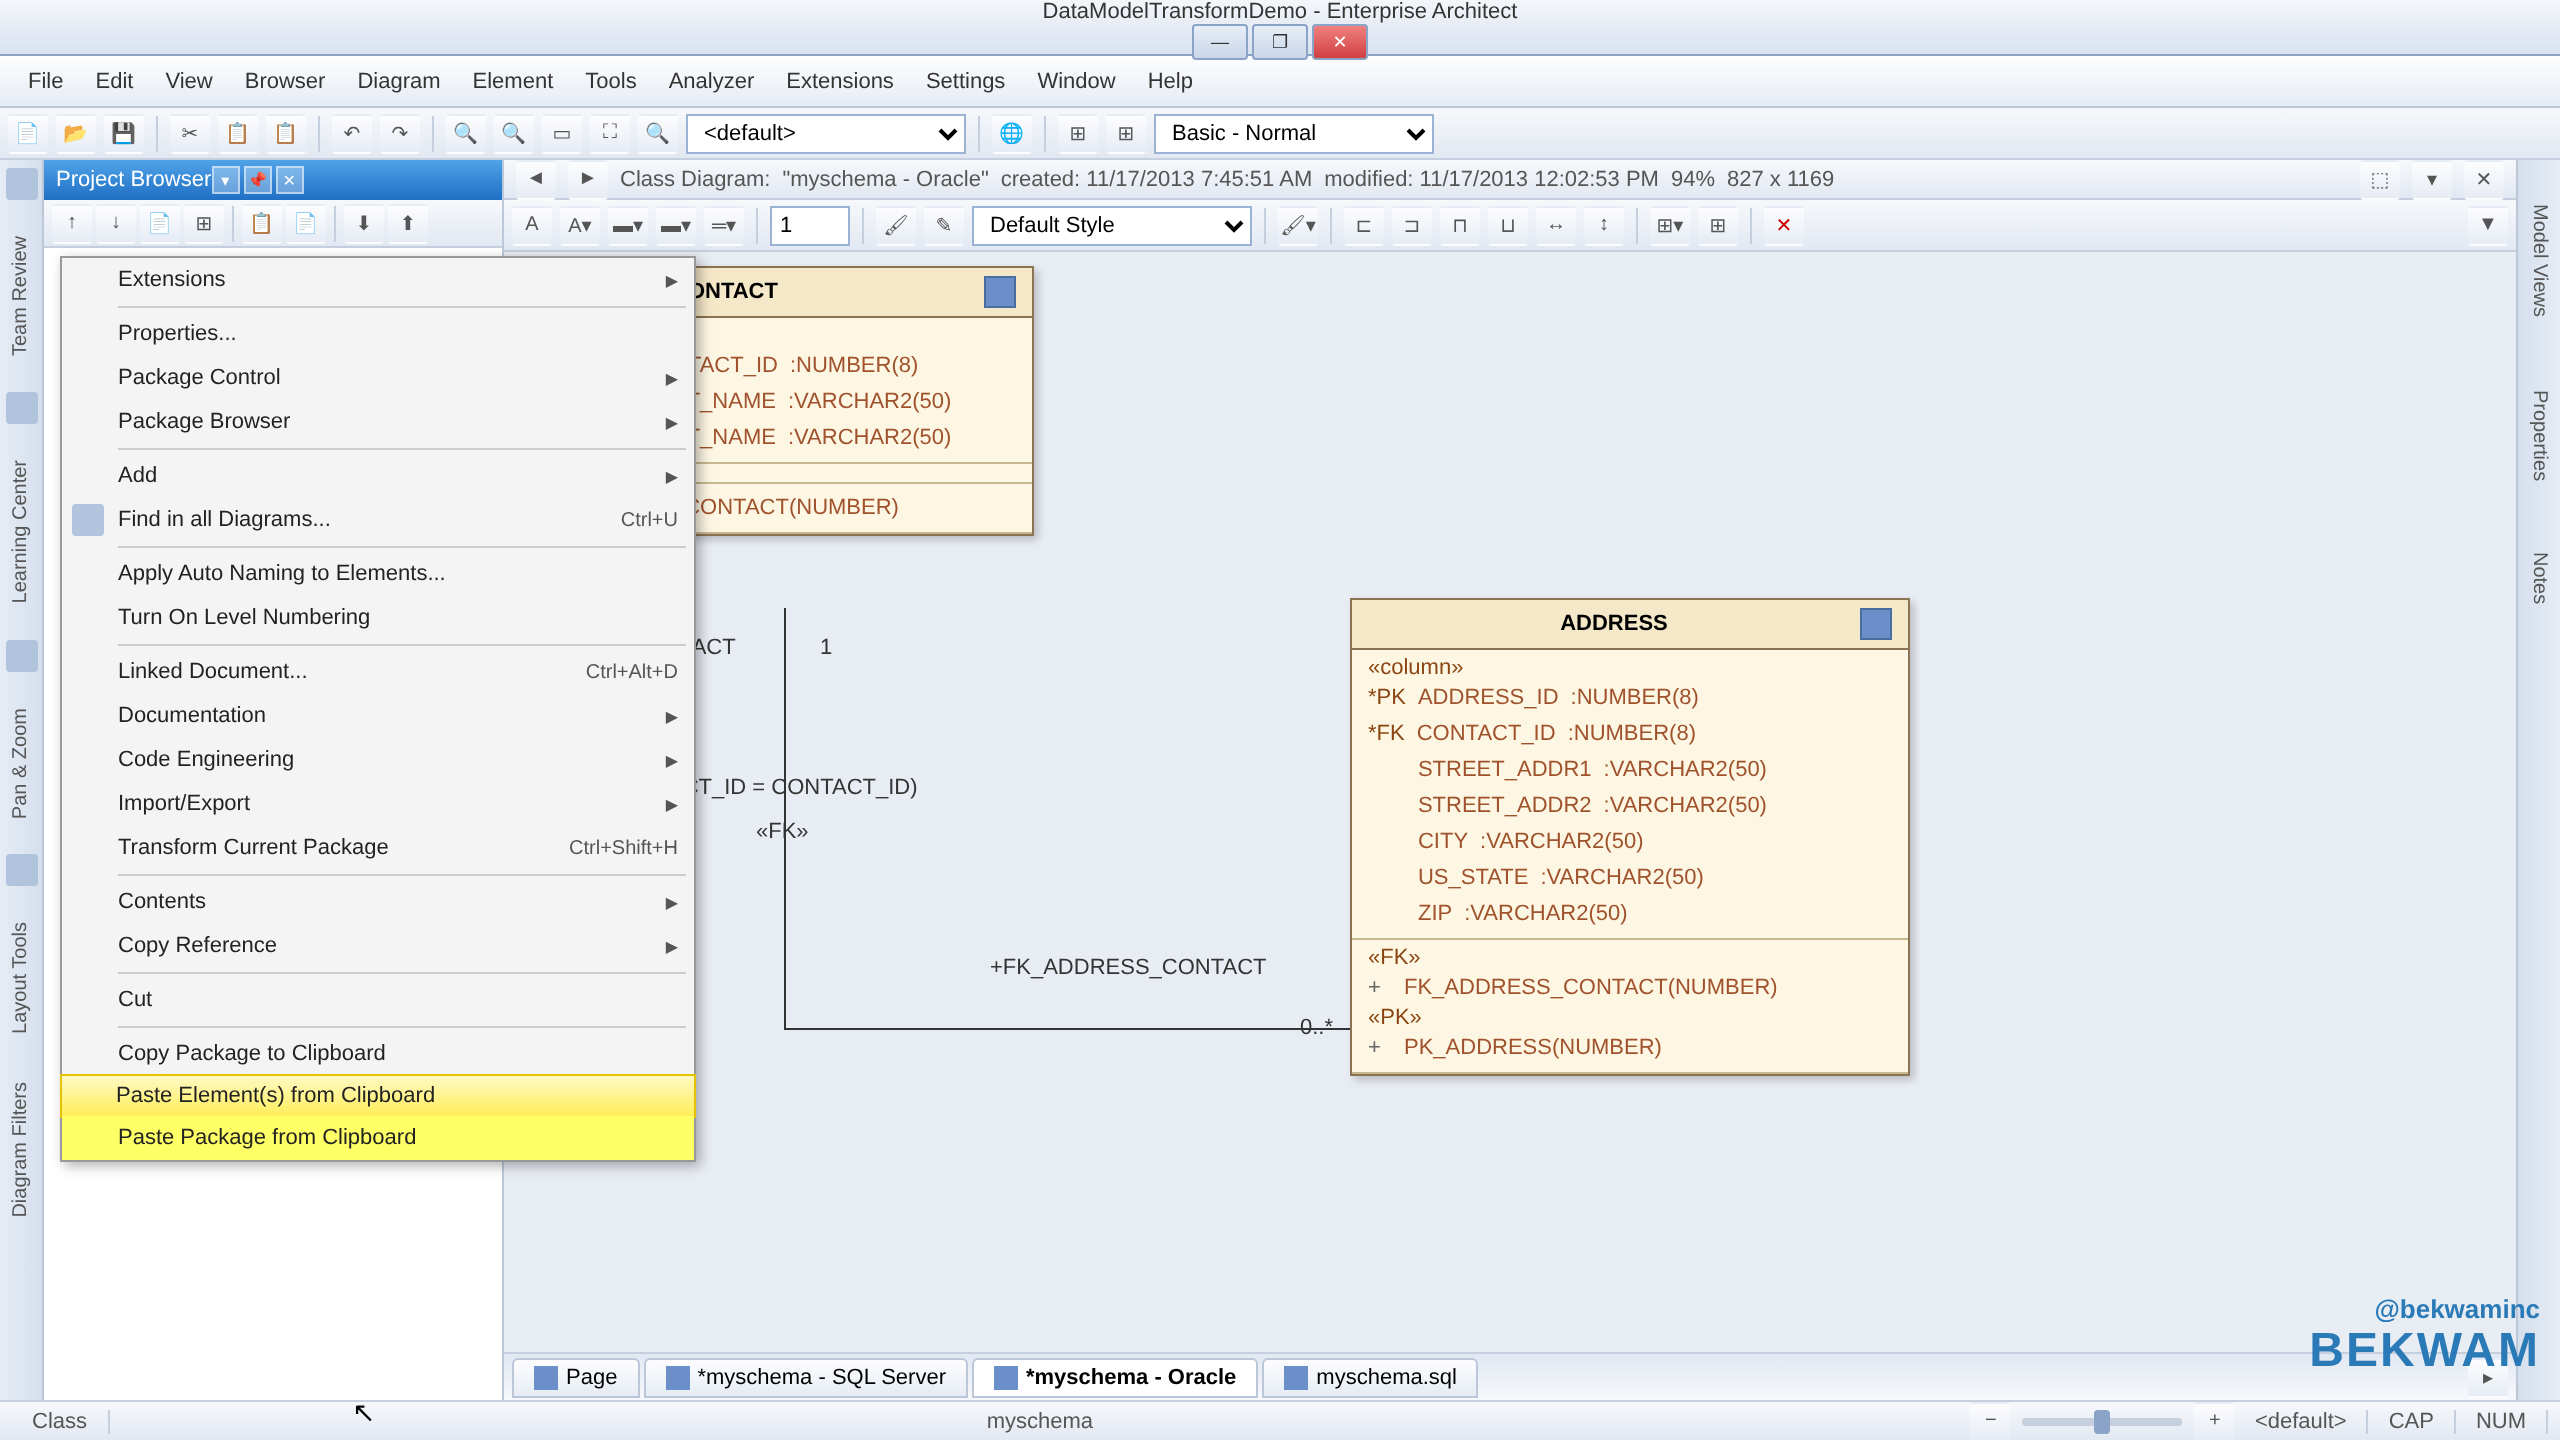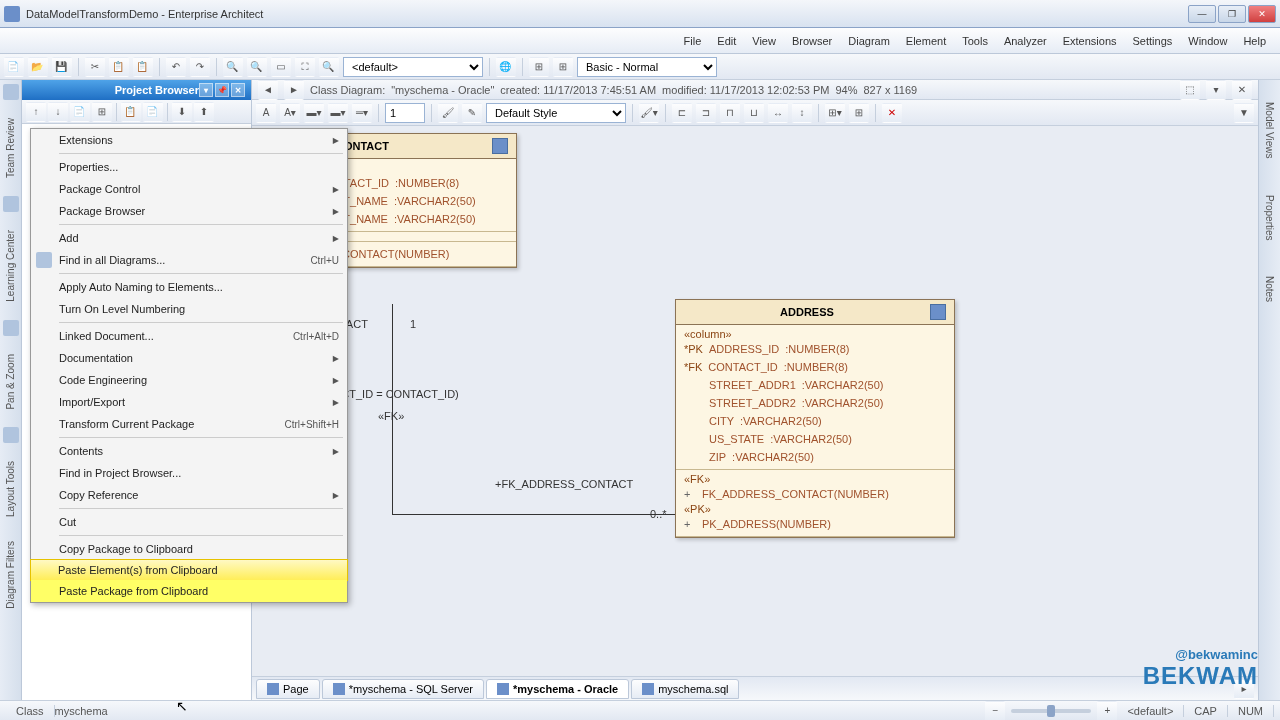--- a/index.html
+++ b/index.html
@@ -1,36 +1,36 @@
 <!DOCTYPE html>
 <html><head>
 <meta charset="utf-8">
 <style>
 * { margin: 0; padding: 0; box-sizing: border-box; font-family: "Segoe UI", Tahoma, sans-serif; font-size: 11px; }
 body { background: #fff; overflow: hidden; width: 1280px; height: 720px; position: relative; }
-.titlebar { height: 28px; background: linear-gradient(#f4f6fa, #d8e2f0); border-bottom: 1px solid #8ba3c7; display: flex; align-items: center; padding: 0 4px; }
+.titlebar { height: 28px; background: linear-gradient(#f4f6fa, #d8e2f0); border-bottom: 1px solid #8ba3c7; display: flex; align-items: center; padding: 0 4px; flex-direction: column; }
 .titlebar .appicon { width: 16px; height: 16px; background: #6b8fc9; margin-right: 6px; border-radius: 2px; }
 .titlebar .title { flex: 1; color: #333; }
 .titlebar .winbtns { display: flex; gap: 2px; }
 .titlebar .winbtn { width: 28px; height: 18px; background: linear-gradient(#e8eef7, #c8d6e8); border: 1px solid #8ba3c7; border-radius: 2px; display: flex; align-items: center; justify-content: center; font-size: 9px; color: #333; }
 .titlebar .winbtn.close { background: linear-gradient(#f08080, #d04040); color: #fff; }
-.menubar { height: 26px; background: linear-gradient(#fdfdfe, #e6ecf5); border-bottom: 1px solid #bcc8d9; display: flex; align-items: center; padding: 0 6px; justify-content: flex-end; }
+.menubar { height: 26px; background: linear-gradient(#fdfdfe, #e6ecf5); border-bottom: 1px solid #bcc8d9; display: flex; align-items: center; padding: 0 6px; }
 .menubar .item { padding: 4px 8px; color: #333; }
 .toolbar1 { height: 26px; background: linear-gradient(#f6f8fb, #e2e8f2); border-bottom: 1px solid #c5cfdd; display: flex; align-items: center; padding: 0 4px; gap: 4px; }
 .tbtn { width: 20px; height: 20px; background: linear-gradient(#fdfdfe, #e6ecf5); border: 1px solid transparent; border-radius: 2px; display: flex; align-items: center; justify-content: center; color: #555; font-size: 10px; }
 .sep { width: 1px; height: 18px; background: #c5cfdd; margin: 0 2px; }
 .combo { height: 20px; border: 1px solid #9ab3d4; background: #fff; font-size: 11px; padding: 0 4px; }
 .main { display: flex; height: calc(100% - 28px - 26px - 26px - 20px); position: relative; }
 .leftrail { width: 22px; background: linear-gradient(90deg, #e6ecf5, #d5dfec); border-right: 1px solid #bcc8d9; display: flex; flex-direction: column; align-items: center; padding-top: 4px; gap: 12px; }
 .leftrail .tab { writing-mode: vertical-rl; transform: rotate(180deg); font-size: 10px; color: #555; padding: 6px 2px; }
 .leftrail .ic { width: 16px; height: 16px; background: #b0c4de; border-radius: 2px; }
 .rightrail { width: 22px; background: linear-gradient(90deg, #d5dfec, #e6ecf5); border-left: 1px solid #bcc8d9; display: flex; flex-direction: column; align-items: center; padding-top: 4px; gap: 12px; }
 .rightrail .tab { writing-mode: vertical-rl; font-size: 10px; color: #555; padding: 6px 2px; }
 .browser { width: 230px; background: #fff; border-right: 1px solid #bcc8d9; display: flex; flex-direction: column; }
-.browser-hdr { height: 20px; background: linear-gradient(#4fa3e8, #1f6fc4); color: #fff; font-size: 11px; display: flex; align-items: center; padding: 0 6px; justify-content: flex-end; font-weight: bold; }
+.browser-hdr { height: 20px; background: linear-gradient(#4fa3e8, #1f6fc4); color: #fff; font-size: 11px; display: flex; align-items: center; padding: 0 6px; justify-content: flex-start; }
 .browser-hdr .ctrls { display: flex; gap: 2px; }
 .browser-hdr .ctrl { width: 14px; height: 14px; background: rgba(255,255,255,0.3); border: 1px solid rgba(255,255,255,0.5); font-size: 8px; display:flex; align-items:center; justify-content:center; }
 .browser-tb { height: 24px; background: linear-gradient(#f6f8fb, #e2e8f2); border-bottom: 1px solid #c5cfdd; display: flex; align-items: center; padding: 0 4px; gap: 2px; }
 .browser-body { flex: 1; background: #fff; }
 .canvas { flex: 1; position: relative; background: #fff; display: flex; flex-direction: column; }
 .canvas-info { height: 20px; background: linear-gradient(#f6f8fb, #e2e8f2); border-bottom: 1px solid #c5cfdd; display: flex; align-items: center; padding: 0 6px; color: #555; font-size: 10px; gap: 6px; }
 .canvas-tb { height: 26px; background: linear-gradient(#f6f8fb, #e2e8f2); border-bottom: 1px solid #c5cfdd; display: flex; align-items: center; padding: 0 4px; gap: 4px; }
 .canvas-area { flex: 1; background: #e8ecf3; position: relative; overflow: hidden; }
 .entity { position: absolute; background: #fdf6e3; border: 1px solid #8b7355; box-shadow: 2px 2px 4px rgba(0,0,0,0.2); }
 .entity .ehdr { background: #f5e8c8; border-bottom: 1px solid #8b7355; padding: 4px 8px; font-weight: bold; text-align: center; font-size: 13px; display: flex; justify-content: space-between; align-items: center; }
@@ -53,21 +53,21 @@
 .statusbar .sitem { padding: 0 10px; border-right: 1px solid #c5cfdd; }
 .contextmenu { position: absolute; left: 30px; top: 128px; width: 318px; background: #f4f4f4; border: 1px solid #999; box-shadow: 2px 2px 6px rgba(0,0,0,0.3); z-index: 100; }
 .contextmenu .cm-item { height: 22px; display: flex; align-items: center; padding: 0 8px 0 28px; position: relative; color: #222; }
 .contextmenu .cm-item.disabled { color: #999; }
 .contextmenu .cm-item .sc { margin-left: auto; color: #555; font-size: 10px; }
 .contextmenu .cm-item .arrow { margin-left: auto; font-size: 8px; color: #555; }
 .contextmenu .cm-item .cm-icon { position: absolute; left: 5px; width: 16px; height: 16px; background: #b0c4de; border-radius: 2px; }
 .contextmenu .cm-sep { height: 1px; background: #ccc; margin: 2px 4px 2px 28px; }
 .contextmenu .cm-item.hl-yellow { background: #ffff66; }
 .contextmenu .cm-item.hl-hover { background: linear-gradient(#fff9c4, #ffee58); border: 1px solid #e6c200; margin: -1px; padding-left: 27px; }
-.watermark { position: absolute; right: 22px; bottom: 30px; text-align: right; color: #2a7ab8; font-weight: bold; z-index: 50; }
+.watermark { position: absolute; right: 10px; bottom: 30px; text-align: right; color: #2a7ab8; font-weight: bold; z-index: 50; }
 .watermark .l1 { font-size: 13px; }
 .watermark .l2 { font-size: 24px; letter-spacing: 1px; }
 .cursor { position: absolute; z-index: 200; font-size: 14px; color: #000; pointer-events: none; }
 .zoom-slider { width: 80px; height: 4px; background: #c5cfdd; border-radius: 2px; position: relative; margin: 0 6px; }
 .zoom-slider .thumb { width: 8px; height: 12px; background: #8ba3c7; position: absolute; top: -4px; left: 36px; border-radius: 2px; }
 </style>
 </head>
 <body>
 
 <div class="titlebar">
@@ -327,21 +327,21 @@
     <div class="tab">Model Views</div>
     <div class="ic"></div>
     <div class="tab">Properties</div>
     <div class="ic"></div>
     <div class="tab">Notes</div>
   </div>
 </div>
 
 <div class="statusbar">
   <div class="sitem">Class</div>
-  <div style="flex:1; ">myschema</div>
+  <div style="flex:1; text-align:center">myschema</div>
   <div class="tbtn">−</div>
   <div class="zoom-slider">
       <div class="thumb"></div>
     </div>
   <div class="tbtn">+</div>
   <div class="sitem">&lt;default&gt;</div>
   <div class="sitem">CAP</div>
   <div class="sitem">NUM</div>
 </div>
 
@@ -399,23 +399,20 @@
     <div class="cm-item">
       <span>Transform Current Package</span>
       <span class="sc">Ctrl+Shift+H</span>
     </div>
     <div class="cm-sep"></div>
     <div class="cm-item">
       <span>Contents</span>
       <span class="arrow">▶</span>
     </div>
     <div class="cm-item">
-      <span>Find in Project Browser...</span>
-    </div>
-    <div class="cm-item">
       <span>Copy Reference</span>
       <span class="arrow">▶</span>
     </div>
     <div class="cm-sep"></div>
     <div class="cm-item">
       <span>Cut</span>
     </div>
     <div class="cm-sep"></div>
     <div class="cm-item">
       <span>Copy Package to Clipboard</span>

